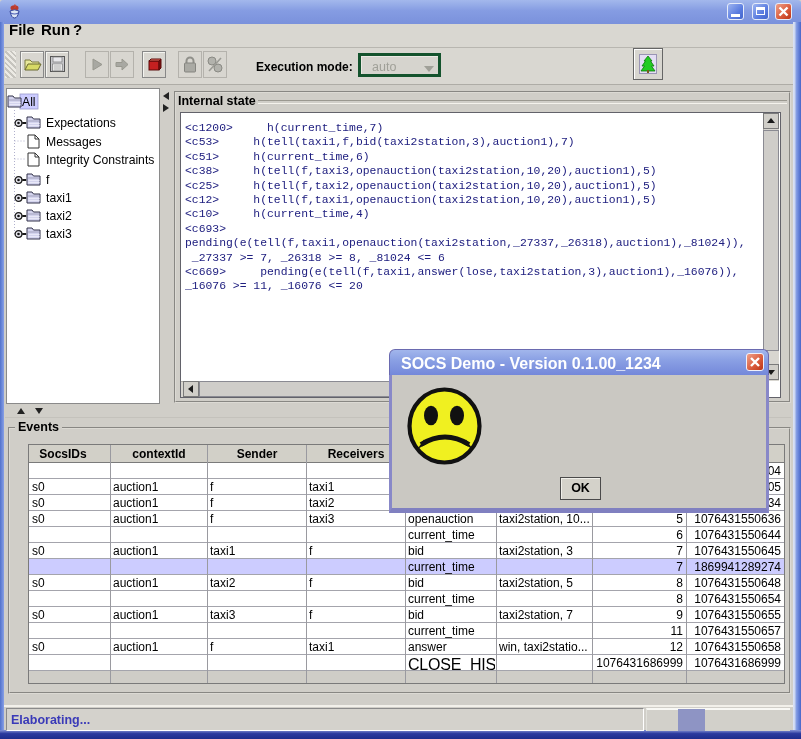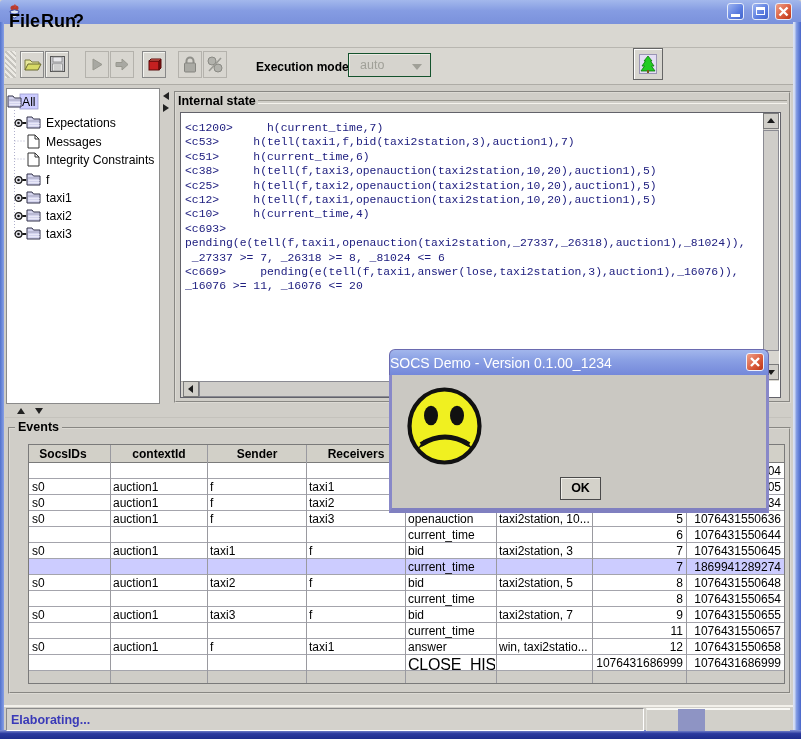--- a/index.html
+++ b/index.html
@@ -8,21 +8,21 @@
   
   #titlebar{left:0;top:0;width:801px;height:24px;background:linear-gradient(#a3b8ec,#859ce2 45%,#7a91dc);border-radius:3px 3px 0 0;}
   #lborder{left:0;top:22px;width:4px;height:709px;background:linear-gradient(90deg,#5272cc,#88a0e6);}
   #rborder{left:793px;top:22px;width:8px;height:709px;background:linear-gradient(90deg,#dde4f6 0px,#c8d4f0 2px,#8aa2e6 3px,#5f7dd6 6px,#4a66c8 8px);}
   #bborder{left:0;top:730px;width:801px;height:9px;background:linear-gradient(#8593d6,#2b3a9e 40%,#1d2c8c);}
   .wbtn{top:3px;width:17px;height:17px;border-radius:3px;border:1px solid #e6ecfa;box-sizing:border-box;}
   .wbtn.blue{background:linear-gradient(135deg,#9db4f0,#5a7ce0 60%,#4466cc);}
   .wbtn.red{background:linear-gradient(135deg,#f0a088,#d8593a 60%,#bc3416);}
   
   #menubar{left:4px;top:24px;width:789px;height:24px;background:#d9d7d1;border-bottom:1px solid #b8b6b0;box-sizing:border-box;}
-  .menuitem{font-weight:bold;font-size:18px;color:#000;top:11px;}
+  .menuitem{font-weight:bold;font-size:15px;color:#000;top:21px;}
   #toolbar{left:4px;top:48px;width:789px;height:37px;background:#d9d7d1;border-bottom:1px solid #aeaca6;box-sizing:border-box;}
   .tbtn{top:51px;height:27px;width:24px;background:#d8d6d0;border:1px solid #888;box-sizing:border-box;box-shadow:inset 1px 1px 0 #f4f4f0;}
   .tbtn.dis{border-color:#b4b2ac;box-shadow:none;}
   
   #mainbg{left:4px;top:85px;width:789px;height:645px;background:#d0cec8;}
   
   #tree{left:6px;top:88px;width:154px;height:316px;background:#fff;border:1px solid #8a8a8a;box-sizing:border-box;font-size:12.5px;}
   
   #istate-border{left:174px;top:91px;width:617px;height:312px;border:2px groove #dcdad4;box-sizing:border-box;}
   #istate-line{left:258px;top:100px;width:529px;height:2px;border-top:1px solid #9a9890;border-bottom:1px solid #f4f2ec;}
@@ -144,21 +144,21 @@
   <div class="abs tbtn dis" style="left:203px;">
     <svg width="22" height="25" viewBox="0 0 22 25">
         <g transform="translate(3,4)">
       <circle cx="5" cy="5" r="4" fill="#b2b2ac" stroke="#8a8a84"></circle>
       <circle cx="11" cy="12" r="4" fill="#b2b2ac" stroke="#8a8a84"></circle>
       <path d="M14 2 L2 15" stroke="#9a9a94" stroke-width="1.6"></path>
     </g>
       </svg>
   </div>
   <div class="abs" style="left:256px;top:60px;font-weight:bold;font-size:12px;">Execution mode:</div>
-  <div class="abs" style="left:348px;top:53px;width:83px;height:24px;background:#d6d4ce;border:1px solid #14532d;box-shadow:inset 1px 1px 0 #eceae4;box-sizing:border-box;">
+  <div class="abs" style="left:358px;top:53px;width:83px;height:24px;background:#d6d4ce;border:3px solid #14532d;box-shadow:inset 1px 1px 0 #eceae4;box-sizing:border-box;">
     <div class="abs" style="left:11px;top:4px;font-size:12.5px;color:#a0a098;">auto</div>
     <svg class="abs" style="left:62px;top:9px;" width="12" height="8" viewBox="0 0 12 8">
         <path d="M1 1 L11 1 L6 7 Z" fill="#a0a098"></path>
       </svg>
   </div>
   <div class="abs" style="left:633px;top:48px;width:30px;height:32px;border:1px solid #666;background:#d8d6d0;box-shadow:inset 1px 1px 0 #fff;box-sizing:border-box;">
     <div class="abs" style="left:5px;top:5px;width:18px;height:20px;background:#e4def4;border:1px solid #9a94b4;box-sizing:border-box;">
       <svg width="16" height="18" viewBox="0 0 16 18">
         <path d="M8 1 L12 6 L10.5 6 L14 11 L11.5 11 L15 16 L1 16 L4.5 11 L2 11 L5.5 6 L4 6 Z" fill="#22cc22" stroke="#0a7a0a" stroke-width="0.8"></path>
         <rect x="7" y="15" width="2" height="3" fill="#7a5a20"></rect>
@@ -410,21 +410,21 @@
     <div class="gline" style="left:178px;"></div>
     <div class="gline" style="left:277px;"></div>
     <div class="gline" style="left:376px;"></div>
     <div class="gline" style="left:467px;"></div>
     <div class="gline" style="left:563px;"></div>
     <div class="gline" style="left:657px;"></div>
   </div>
 
   <div class="abs" id="dialog">
     <div class="abs" id="dlgtitle">
-      <div class="abs" style="left:0;top:5px;font-weight:normal;font-size:14px;color:#fff;">SOCS Demo - Version 0.1.00_1234</div>
+      <div class="abs" style="left:11px;top:5px;font-weight:bold;font-size:16px;color:#fff;">SOCS Demo - Version 0.1.00_1234</div>
       <div class="abs" style="left:356px;top:3px;width:18px;height:18px;border-radius:3px;border:1px solid #f0f0fa;box-sizing:border-box;background:linear-gradient(135deg,#f0a088,#d8593a 60%,#bc3416);"><svg width="16" height="16" viewBox="0 0 16 16">
             <path d="M4 4 L12 12 M12 4 L4 12" stroke="#fff" stroke-width="2.4"></path>
           </svg></div>
     </div>
     <div class="abs" id="dlgbody">
       <svg class="abs" style="left:14px;top:11px;" width="78" height="80" viewBox="0 0 78 80">
         <ellipse cx="38.5" cy="40" rx="35" ry="36.5" fill="#f0f020" stroke="#111" stroke-width="4.2"></ellipse>
         <ellipse cx="25" cy="29.5" rx="7" ry="9.8" fill="#111"></ellipse>
         <ellipse cx="51" cy="29.5" rx="7" ry="9.8" fill="#111"></ellipse>
         <path d="M15 58.5 Q39 43.5 63 58.5" stroke="#111" stroke-width="5" fill="none"></path>

